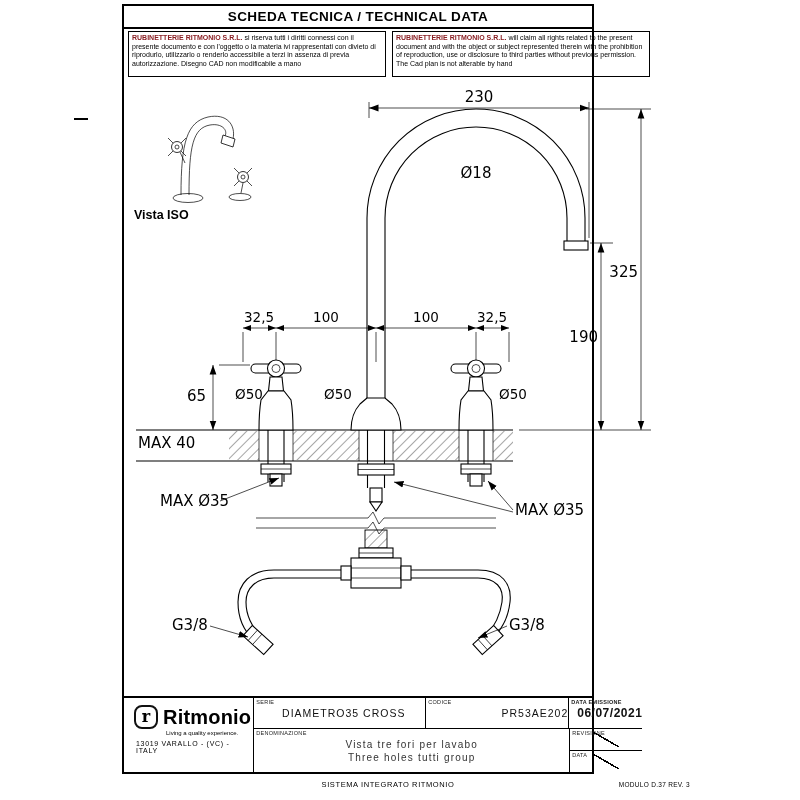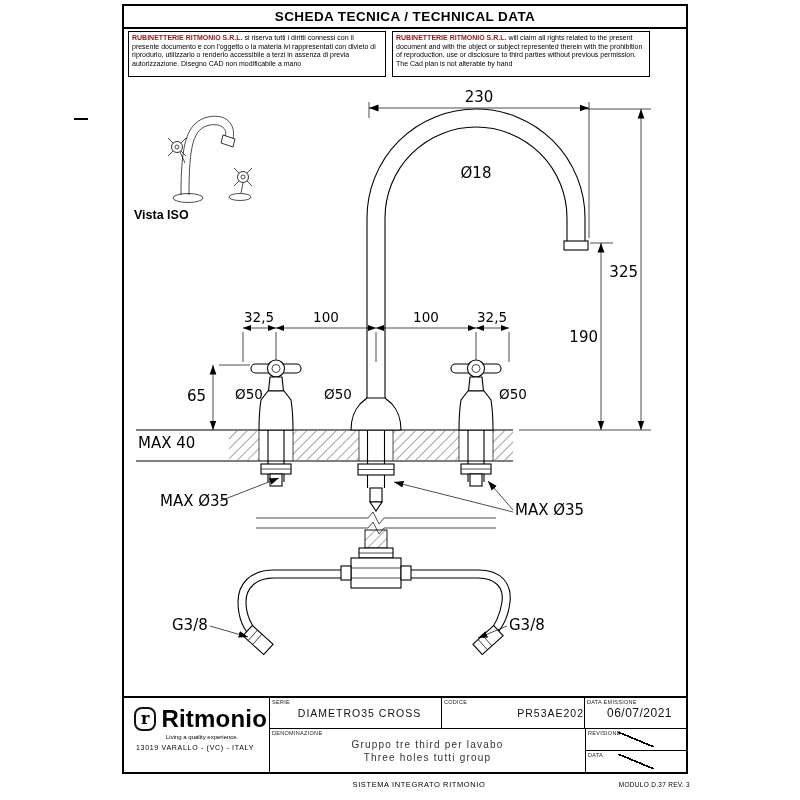--- a/index.html
+++ b/index.html
@@ -1,57 +1,57 @@
 <!DOCTYPE html>
 <html><head>
 <meta charset="utf-8">
 <style>
   html,body{margin:0;padding:0;background:#fff;}
   body{width:800px;height:800px;position:relative;font-family:"Liberation Sans",sans-serif;color:#000;}
   .page{position:absolute;inset:0;background:#fff;}
   .fold-mark{position:absolute;left:74px;top:118px;width:14px;height:2px;background:#000;}
-  .frame{position:absolute;left:122px;top:4px;width:566px;height:770px;border:2px solid #000;box-sizing:border-box;background:#fff;}
+  .frame{position:absolute;left:122px;top:4px;width:472px;height:770px;border:2px solid #000;box-sizing:border-box;background:#fff;}
   .titlebar{position:absolute;top:0;left:0;right:0;height:21px;border-bottom:2px solid #000;display:flex;align-items:center;justify-content:center;font-size:13.5px;font-weight:bold;letter-spacing:.4px;}
   .disc-row{position:absolute;top:25px;left:4px;display:flex;gap:6px;}
   .disc{border:1px solid #000;font-size:7px;line-height:8.6px;padding:2px 3px;width:258px;height:46px;box-sizing:border-box;text-align:left;}
   .disc .co{font-weight:bold;color:#8a1f24;}
   .drawing{position:absolute;left:0;top:72px;}
   .drawing .ln{stroke:#000;stroke-width:1.1;fill:none;}
   .drawing .thin{stroke:#000;stroke-width:.7;fill:none;}
   .drawing .fillw{fill:#fff;stroke:#000;stroke-width:1.1;}
   .drawing .fillwt{fill:#fff;stroke:#000;stroke-width:.8;}
   .drawing .arrw{fill:#000;stroke:none;}
   .drawing text{font-family:"DejaVu Sans",sans-serif;font-size:13.5px;fill:#000;stroke:none;}
   .drawing .big{font-size:15px;}
   .drawing .iso-label{font-size:12.5px;font-weight:bold;font-family:"Liberation Sans",sans-serif;}
   .tblock{position:absolute;left:0;right:0;bottom:0;height:74px;border-top:2px solid #000;display:flex;background:#fff;}
   .logo-cell{width:146px;border-right:1px solid #000;box-sizing:border-box;padding:7px 2px 2px 6px;}
   .logo-row{display:flex;align-items:center;gap:5px;margin-left:4px;}
   .logo-mark{width:24px;height:24px;border:2.5px solid #111;border-radius:8px;box-sizing:border-box;display:flex;align-items:center;justify-content:center;font-family:"DejaVu Serif",serif;font-weight:bold;font-size:16px;line-height:1;}
-  .brand{font-size:24px;font-weight:800;letter-spacing:.2px;}
+  .brand{font-size:20px;font-weight:800;letter-spacing:.2px;}
   .tagline{font-size:6px;margin:1px 0 4px 36px;}
   .address{font-size:7px;letter-spacing:.7px;margin-left:6px;}
   .tb-main{flex:1;display:flex;flex-direction:column;}
   .tb-row1{height:30px;border-bottom:1px solid #000;display:flex;}
   .tb-row2{flex:1;display:flex;}
   .cell{position:relative;border-right:1px solid #000;display:flex;align-items:center;justify-content:center;box-sizing:border-box;}
-  .cell.last{border-right:none;}
+  .cell.last{border-right:none;font-weight:bold;}
   .lab{position:absolute;top:1px;left:2px;font-size:5.5px;color:#222;letter-spacing:.3px;}
   .val{font-size:10.5px;letter-spacing:1px;color:#111;padding-left:8px;}
   .val.date{font-size:12px;letter-spacing:.5px;}
   .c-serie{width:172px;}
   .c-codice{width:143px;justify-content:flex-end;}
   .c-dataem{flex:1;}
   .c-denom{width:316px;flex-direction:column;justify-content:center;gap:2px;}
   .denom-line{font-size:10px;letter-spacing:1.2px;color:#333;}
   .c-right{flex:1;display:flex;flex-direction:column;border-right:none;}
   .subcell{position:relative;flex:1;box-sizing:border-box;}
   .subcell.top{border-bottom:1px solid #000;}
   .slash{position:absolute;left:32%;right:32%;top:3px;bottom:3px;background:linear-gradient(to top right,transparent 47%,#000 47%,#000 53%,transparent 53%);}
-  .footer-center{position:absolute;left:136px;width:566px;top:780px;text-align:center;font-size:7.5px;letter-spacing:.6px;}
+  .footer-center{position:absolute;left:105px;width:566px;top:780px;text-align:center;font-size:7.5px;letter-spacing:.6px;}
   .footer-right{position:absolute;right:110px;top:781px;font-size:6.5px;letter-spacing:.3px;}
 </style>
 </head>
 <body>
 
 <div class="page">
   <div class="fold-mark"></div>
 
   <div class="frame">
 
@@ -262,21 +262,21 @@
             <span class="val">PR53AE202</span>
           </div>
           <div class="cell c-dataem last">
             <span class="lab">DATA EMISSIONE</span>
             <span class="val date">06/07/2021</span>
           </div>
         </div>
         <div class="tb-row2">
           <div class="cell c-denom">
             <span class="lab">DENOMINAZIONE</span>
-            <span class="denom-line">Gruppo tre third per lavabo</span>
+            <span class="denom-line">Vista tre fori per lavabo</span>
             <span class="denom-line">Three holes tutti group</span>
           </div>
           <div class="c-right">
             <div class="subcell top">
               <span class="lab">REVISIONE</span>
               <div class="slash"></div>
             </div>
             <div class="subcell">
               <span class="lab">DATA</span>
               <div class="slash"></div>

